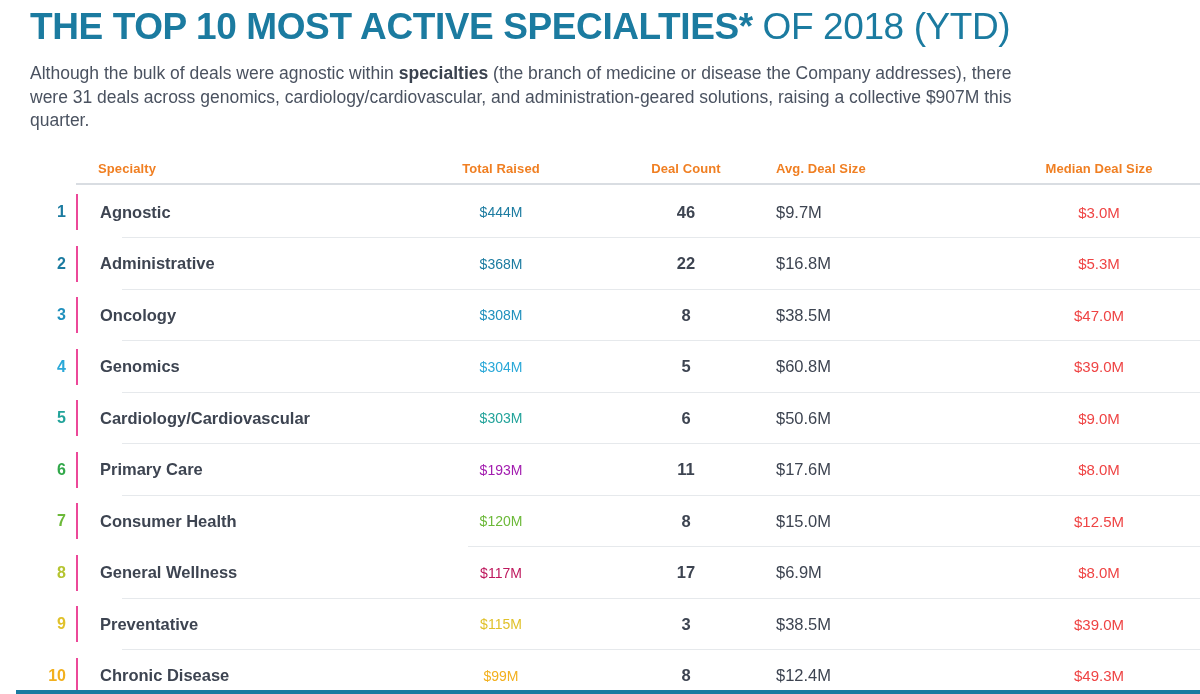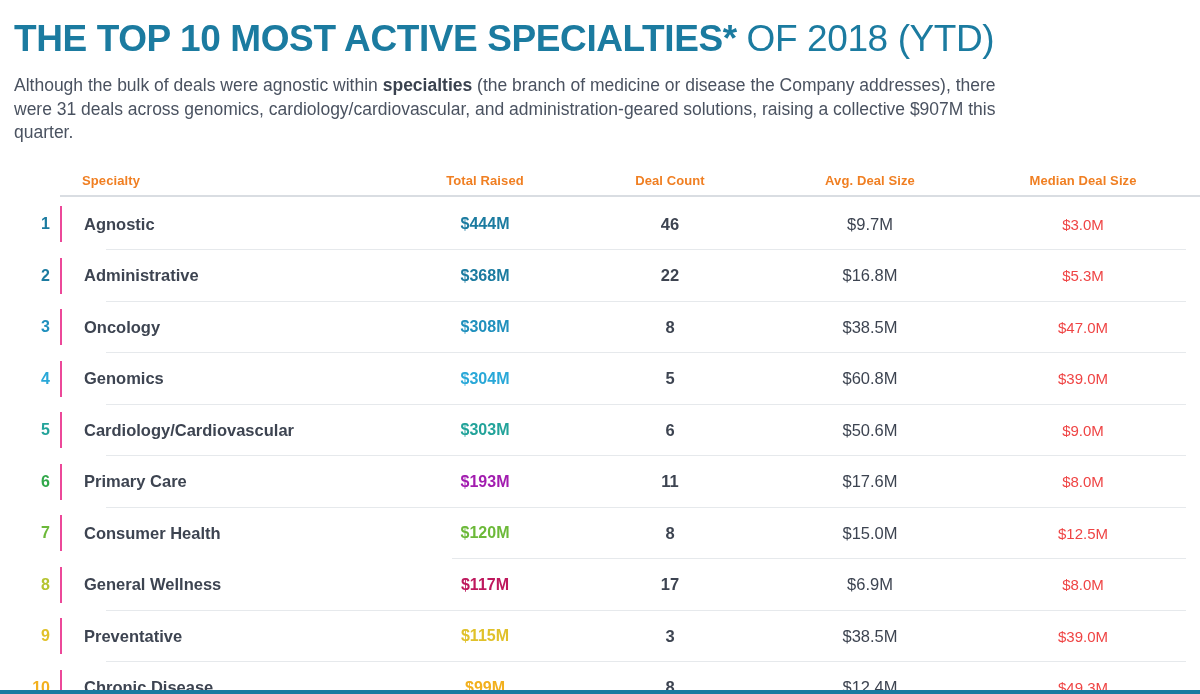--- a/index.html
+++ b/index.html
@@ -12,21 +12,22 @@
     height: 694px;
     font-family: "Liberation Sans", sans-serif;
     color: #3d4451;
     overflow: hidden;
   }
   .page {
     position: relative;
     width: 1036px;
     height: 694px;
     box-sizing: border-box;
-    padding: 12px 14px;
+    padding: 0 14px;
+    margin-left: 16px;
   }
 
   
   .title-block {
     padding-top: 6px;
     white-space: nowrap;
   }
   .title-main {
     font-size: 37px;
     font-weight: bold;
@@ -88,35 +89,35 @@
     align-items: center;
   }
   .head-row .c-name {
     border-left: none;
     height: auto;
     padding-bottom: 2px;
   }
   .c-raised {
     width: 190px;
     text-align: center;
-    font-size: 16px;
-    font-weight: bold;
+    font-size: 14px;
+    font-weight: normal;
     box-sizing: border-box;
   }
   .c-count {
     width: 180px;
     text-align: center;
     font-size: 16.5px;
     color: #3d4451;
     box-sizing: border-box;
     font-weight: bold;
   }
   .c-avg {
     width: 220px;
-    text-align: center;
+    text-align: left;
     font-size: 16.5px;
     color: #3d4451;
     box-sizing: border-box;
   }
   .c-med {
     width: 206px;
     text-align: center;
     font-size: 15px;
     color: #ef4444;
     box-sizing: border-box;

